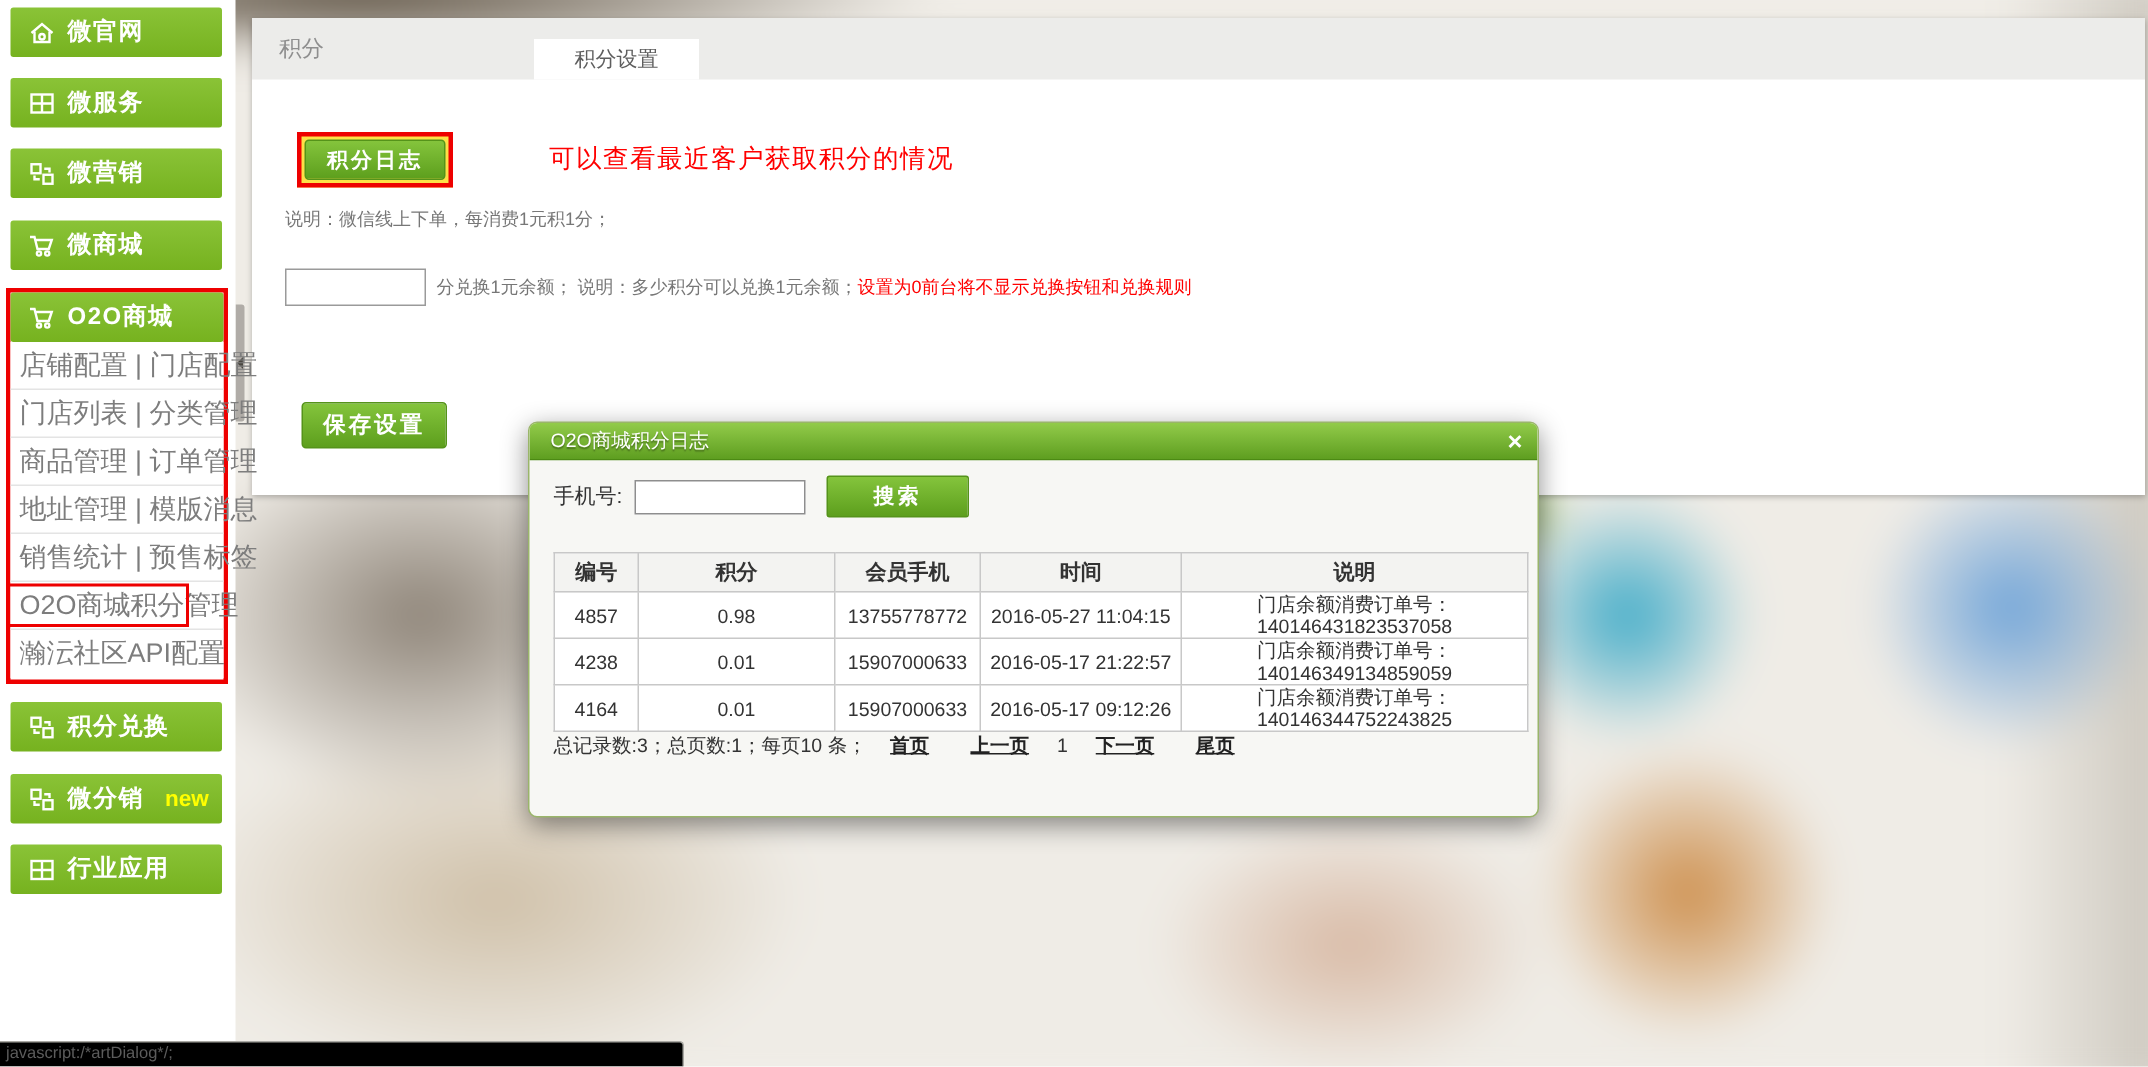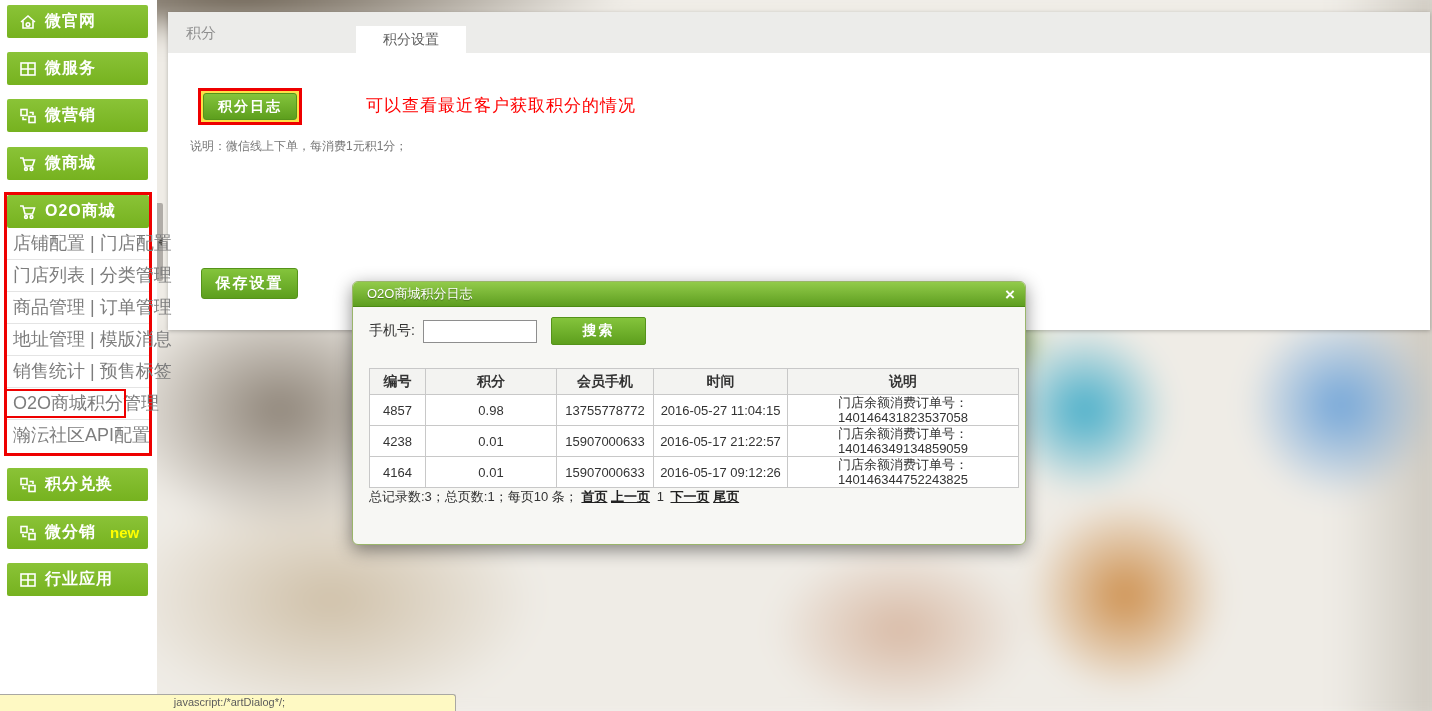--- a/index.html
+++ b/index.html
@@ -94,27 +94,27 @@
 
   .dlg-table { position:absolute; left:16px; top:86px; width:649px; border-collapse:collapse; background:#fff;
     font-size:13px; color:#333; table-layout:fixed; }
   .dlg-table th, .dlg-table td { border:1px solid #c8c8c8; text-align:center; }
   .dlg-table th { height:26px; background:#f3f3f1; font-size:14px; font-weight:bold; }
   .dlg-table td { height:30px; }
   .desc { line-height:15px; font-size:13px; }
   .col-id{width:56px} .col-pt{width:131px} .col-ph{width:97px} .col-tm{width:134px} .col-ds{width:231px}
 
   .dlg-pager { position:absolute; left:16px; top:206px; font-size:13px; color:#333; }
-  .plink { font-weight:bold; text-decoration:underline; color:#222; margin:0 0; cursor:pointer; }
+  .plink { font-weight:bold; text-decoration:underline; color:#222; margin:0 12px; cursor:pointer; }
   .pcur { margin:0 3px; }
 
   
   .statusbar { position:absolute; left:0; top:694px; width:456px; height:17px; z-index:6;
-    background:#fef9c3; border:1px solid #a9a8a3; border-left:none; border-bottom:none;
-    border-top-right-radius:3px; font-size:11px; color:#5c5c5c; line-height:15px; padding-left:4px;text-align:center; }
+    background:#000000; border:1px solid #a9a8a3; border-left:none; border-bottom:none;
+    border-top-right-radius:3px; font-size:11px; color:#5c5c5c; line-height:15px; padding-left:4px; }
 </style>
 </head>
 <body>
 
 <div class="bg"></div>
 
 <div class="sidebar">
 
   <div class="sbtn" style="top:5px">
     <span class="sicon">
@@ -226,20 +226,25 @@
   <div class="panel-title">积分</div>
   <div class="panel-tab">积分设置</div>
 
   <div class="log-box">
     <div class="gbtn log-btn">积分日志</div>
   </div>
   <div class="annotation">可以查看最近客户获取积分的情况</div>
 
   <div class="note">说明：微信线上下单，每消费1元积1分；</div>
 
+  <div class="frow" style="top:167px">
+    <input type="text" value="" style="">
+    <span>分兑换1元余额； 说明：多少积分可以兑换1元余额；</span>
+    <span class="red-inline">设置为0前台将不显示兑换按钮和兑换规则</span>
+  </div>
 
 
   <div class="gbtn save-btn">保存设置</div>
 </div>
 
 <div class="collapse-handle">
     <i></i>
   </div>
 
 <div class="dialog">

